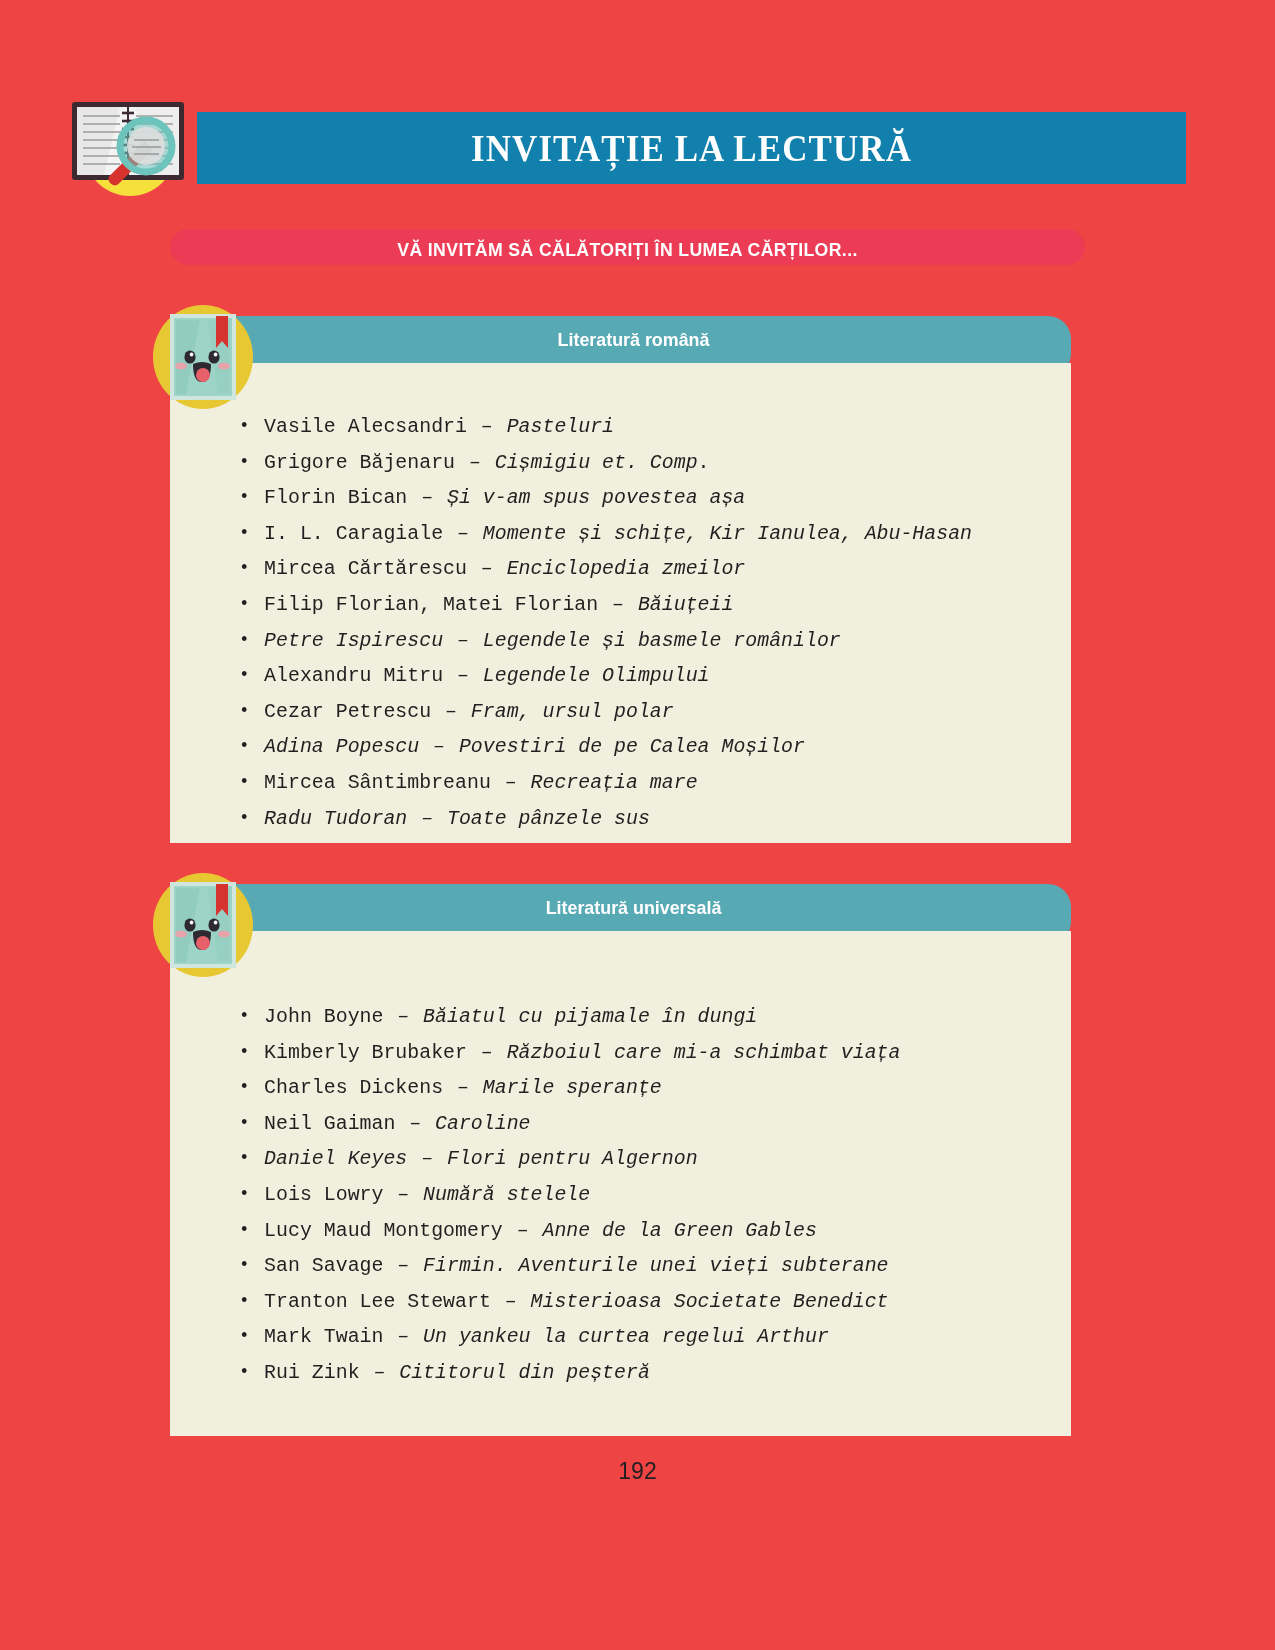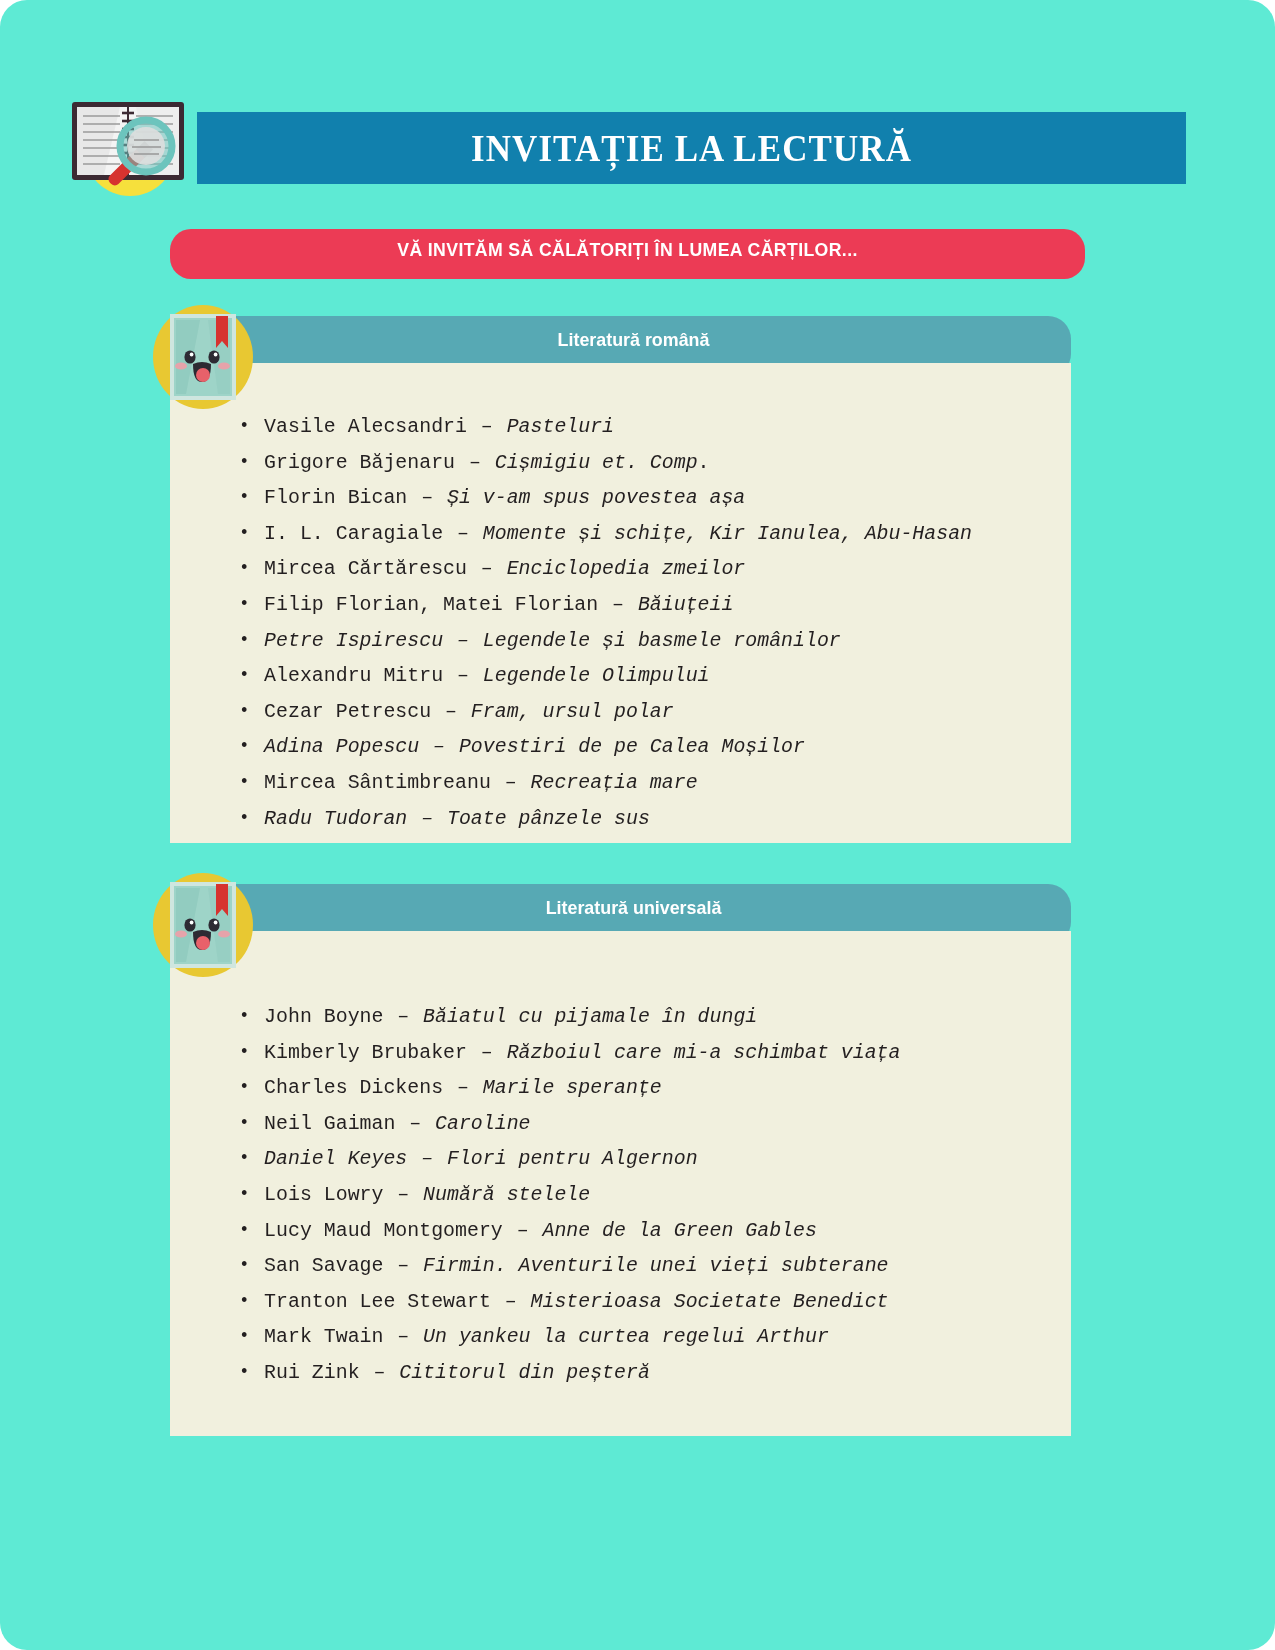--- a/index.html
+++ b/index.html
@@ -12,22 +12,21 @@
     width: 1275px;
     height: 1650px;
     position: relative;
     font-family: "Liberation Sans", "DejaVu Sans", sans-serif;
     overflow: hidden;
   }
 
   .page {
     position: absolute;
     inset: 0;
-    background: #5eead4;
-    border-radius: 27px;
+    background: #ef4444;
   }
 
   
   .header-row {
     position: absolute;
     left: 0;
     top: 112px;
     width: 1275px;
     height: 80px;
   }
@@ -65,21 +64,21 @@
     width: 140px;
     height: 140px;
   }
 
   
   .invite-pill {
     position: absolute;
     left: 170px;
     top: 229px;
     width: 915px;
-    height: 50px;
+    height: 36px;
     background: #ec3b55;
     border-radius: 21px;
   }
   .invite-pill-text {
     position: absolute;
     inset: 0;
     line-height: 42px;
     text-align: center;
     color: #ffffff;
     font-weight: bold;
@@ -330,14 +329,15 @@
           <li><span class="author">Lois Lowry</span><span class="dash"> – </span><span class="title">Numără stelele</span></li>
           <li><span class="author">Lucy Maud Montgomery</span><span class="dash"> – </span><span class="title">Anne de la Green Gables</span></li>
           <li><span class="author">San Savage</span><span class="dash"> – </span><span class="title">Firmin. Aventurile unei vieți subterane</span></li>
           <li><span class="author">Tranton Lee Stewart</span><span class="dash"> – </span><span class="title">Misterioasa Societate Benedict</span></li>
           <li><span class="author">Mark Twain</span><span class="dash"> – </span><span class="title">Un yankeu la curtea regelui Arthur</span></li>
           <li><span class="author">Rui Zink</span><span class="dash"> – </span><span class="title">Cititorul din peșteră</span></li>
         </ul>
     </div>
   </div>
 
+  <div class="page-number">192</div>
 
 </div>
 
 </body></html>

